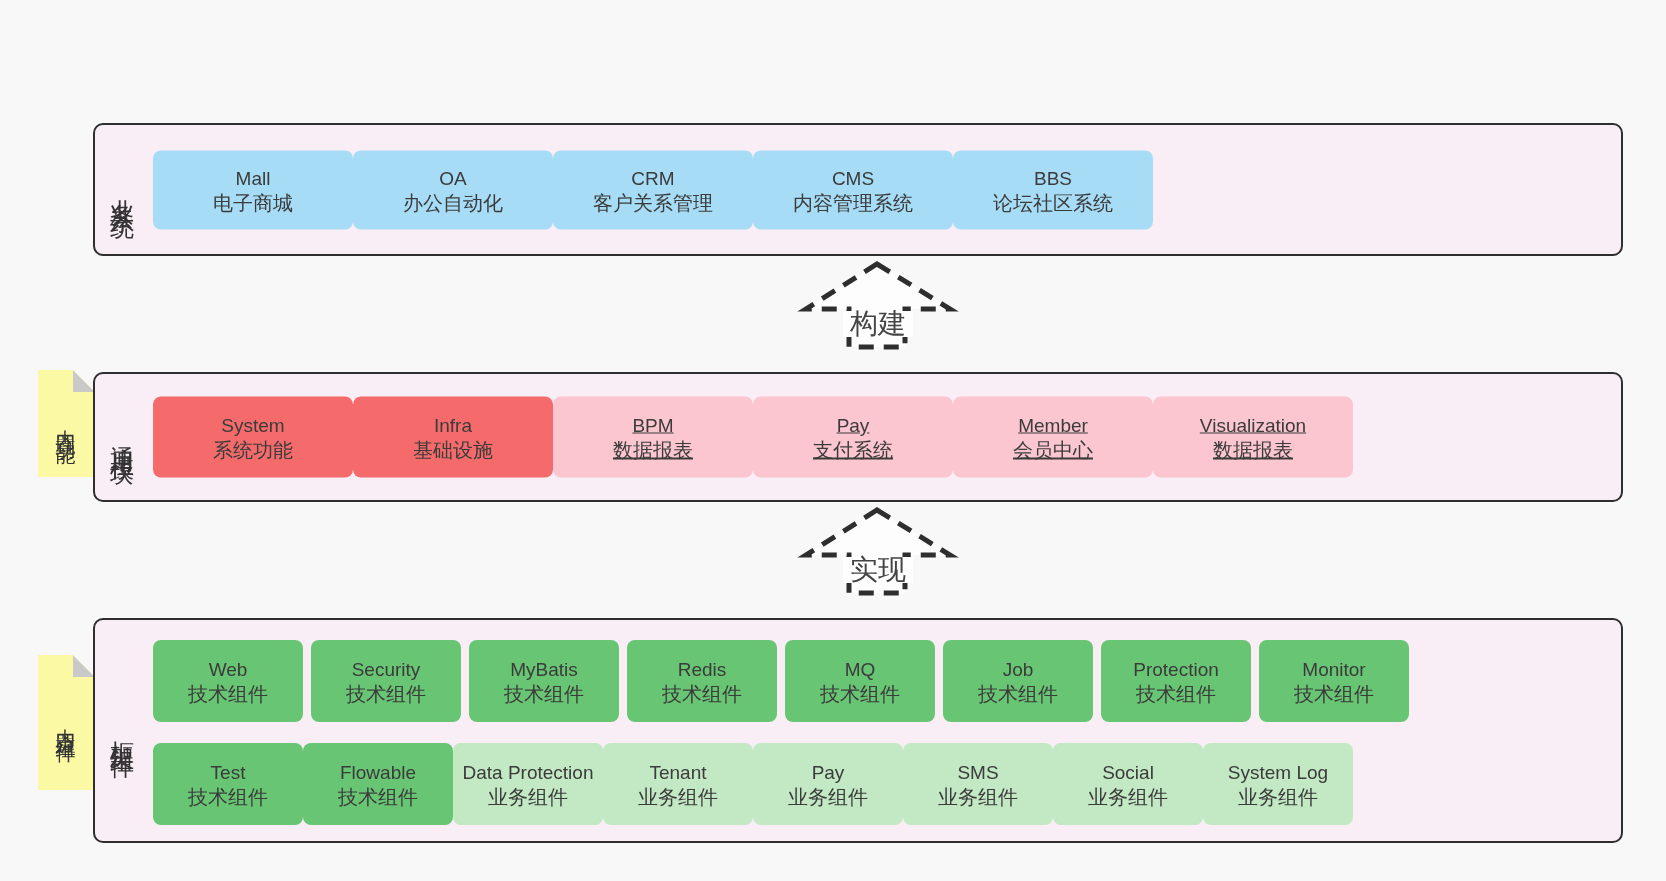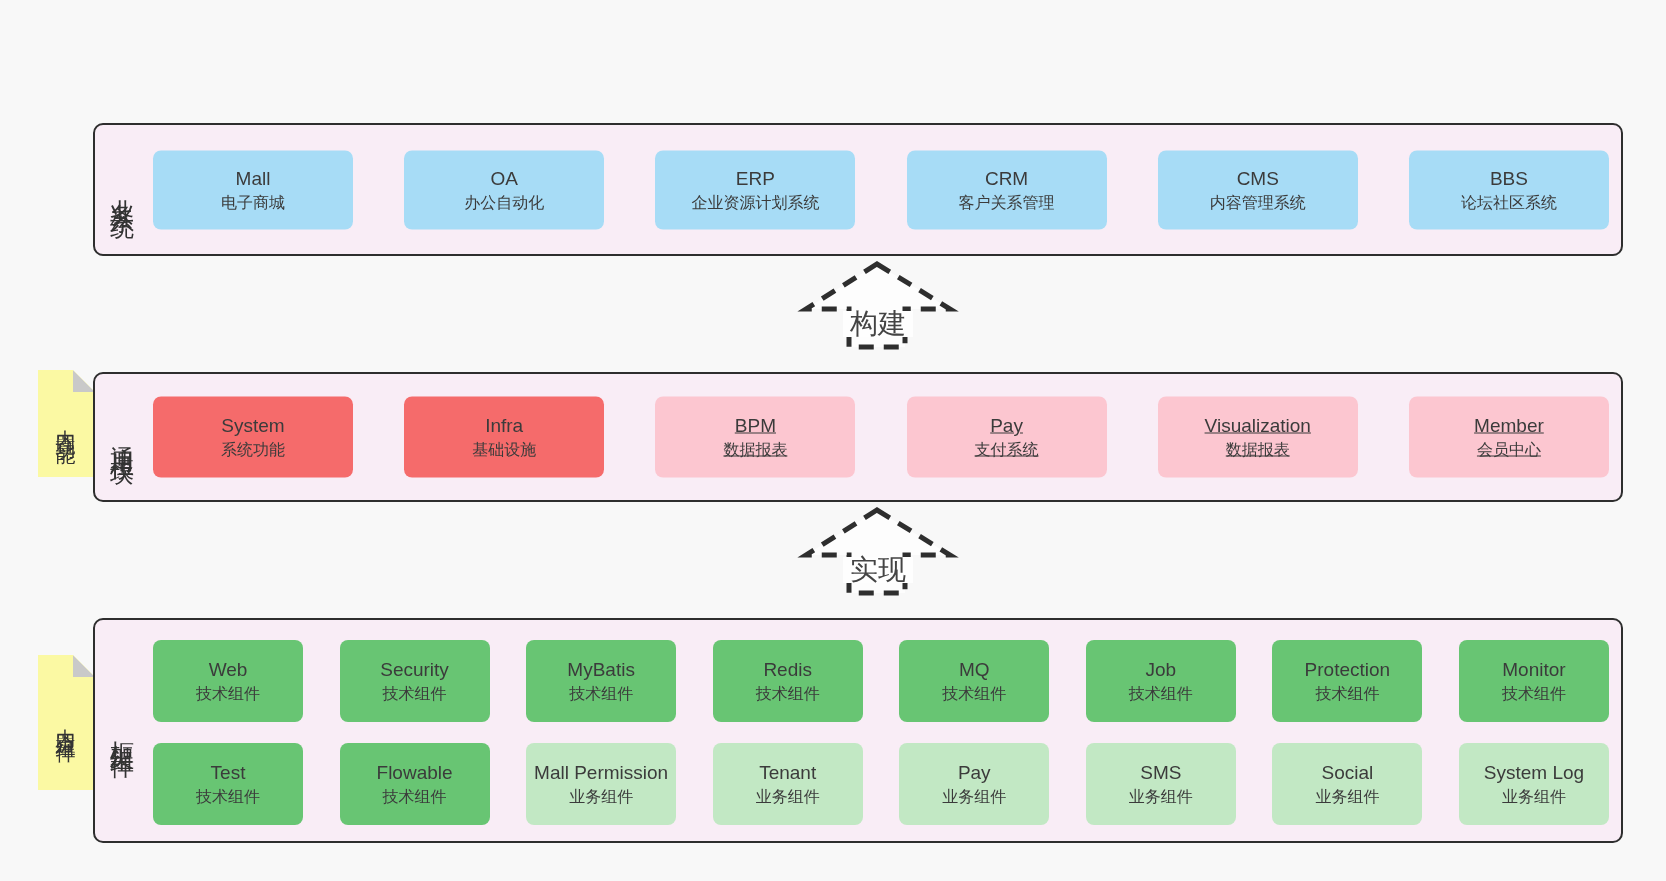--- a/index.html
+++ b/index.html
@@ -34,32 +34,32 @@
   #sec-modules   { top:372px; height:130px;padding-left:36px; }
   #sec-framework { top:618px; height:225px; }
   .vlabel {
     position:absolute; left:11px; top:50%; transform:translateY(-50%);
     writing-mode:vertical-rl; text-orientation:upright;
     font-size:24px; letter-spacing:5px; color:#333; white-space:nowrap;
   }
   
   .row {
     position:absolute; left:0; right:0; display:flex;
-    justify-content:space-between; padding:0 12px 0 58px; box-sizing:border-box;
+    justify-content:flex-start; padding:0 12px 0 58px; box-sizing:border-box;
   }
   .row.center6 { top:50%; transform:translateY(-50%); }
   .row.r1 { top:20px;gap:8px; }
   .row.r2 { top:123px; }
   .box {
     border-radius:8px; display:flex; flex-direction:column;
     justify-content:center; align-items:center; text-align:center;
     color:#3b3b3b; box-sizing:border-box; padding:2px;
   }
   .box .en { font-size:19px; line-height:25px; }
-  .box .zh { font-size:16px; line-height:24px; }
+  .box .zh { font-size:20px; line-height:24px; }
   .box.blue   { width:200px; height:79px; background:#a7dcf6; }
   .box.red    { width:200px; height:81px; background:#f56b6b; }
   .box.pink   { width:200px; height:81px; background:#fcc6d0;text-decoration:underline; }
   .box.green  { width:150px; height:82px; background:#68c573; }
   .box.lgreen { width:150px; height:82px; background:#c2e8c4; }
   
   .arrow-svg { position:absolute; left:790px; width:175px; height:95px; z-index:0; }
   #arrow-build     { top:256px; }
   #arrow-implement { top:502px; }
   .arrow-shape {
@@ -102,24 +102,20 @@
     <div class="row center6">
       <div class="box blue">
         <div class="en">Mall</div>
         <div class="zh">电子商城</div>
       </div>
       <div class="box blue">
         <div class="en">OA</div>
         <div class="zh">办公自动化</div>
       </div>
       <div class="box blue">
-        <div class="en">ERP</div>
-        <div class="zh">企业资源计划系统</div>
-      </div>
-      <div class="box blue">
         <div class="en">CRM</div>
         <div class="zh">客户关系管理</div>
       </div>
       <div class="box blue">
         <div class="en">CMS</div>
         <div class="zh">内容管理系统</div>
       </div>
       <div class="box blue">
         <div class="en">BBS</div>
         <div class="zh">论坛社区系统</div>
@@ -140,26 +136,26 @@
       </div>
       <div class="box pink">
         <div class="en">BPM</div>
         <div class="zh">数据报表</div>
       </div>
       <div class="box pink">
         <div class="en">Pay</div>
         <div class="zh">支付系统</div>
       </div>
       <div class="box pink">
+        <div class="en">Member</div>
+        <div class="zh">会员中心</div>
+      </div>
+      <div class="box pink">
         <div class="en">Visualization</div>
         <div class="zh">数据报表</div>
-      </div>
-      <div class="box pink">
-        <div class="en">Member</div>
-        <div class="zh">会员中心</div>
       </div>
     </div>
   </div>
 
   <div class="section" id="sec-framework">
     <div class="vlabel">框架组件</div>
     <div class="row r1">
       <div class="box green">
         <div class="en">Web</div>
         <div class="zh">技术组件</div>
@@ -196,21 +192,21 @@
     <div class="row r2">
       <div class="box green">
         <div class="en">Test</div>
         <div class="zh">技术组件</div>
       </div>
       <div class="box green">
         <div class="en">Flowable</div>
         <div class="zh">技术组件</div>
       </div>
       <div class="box lgreen">
-        <div class="en">Mall Permission</div>
+        <div class="en">Data Protection</div>
         <div class="zh">业务组件</div>
       </div>
       <div class="box lgreen">
         <div class="en">Tenant</div>
         <div class="zh">业务组件</div>
       </div>
       <div class="box lgreen">
         <div class="en">Pay</div>
         <div class="zh">业务组件</div>
       </div>

